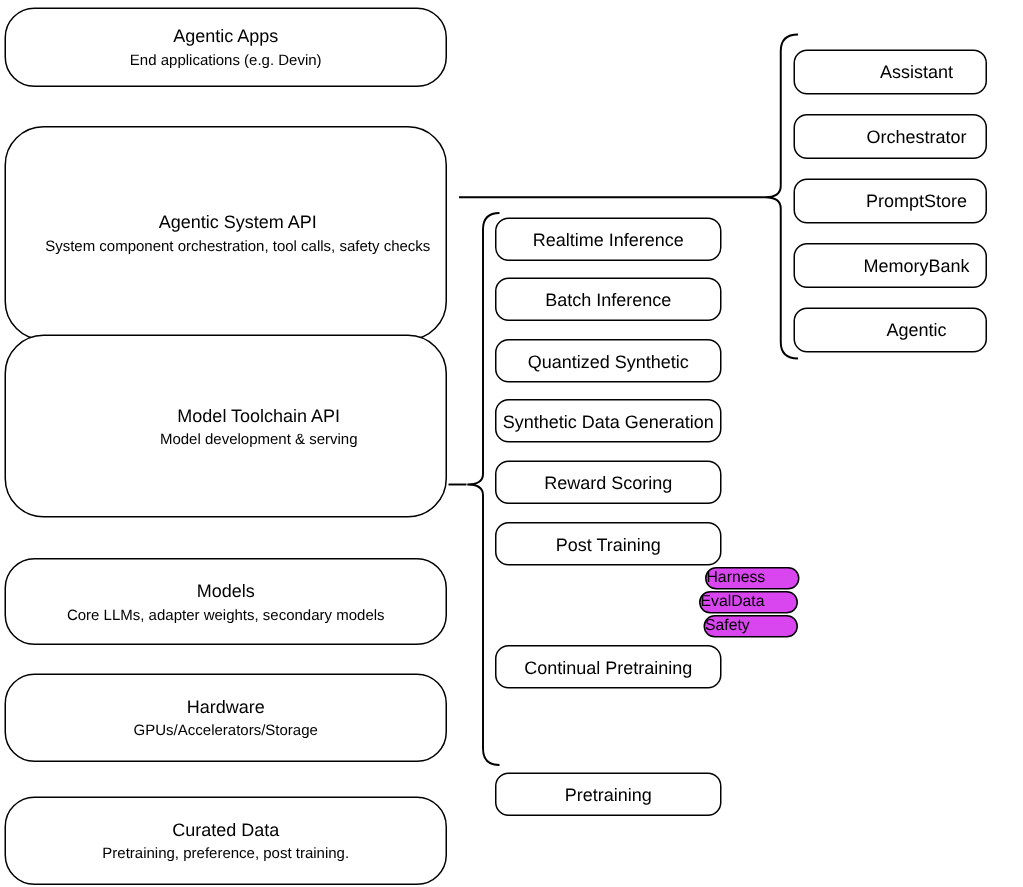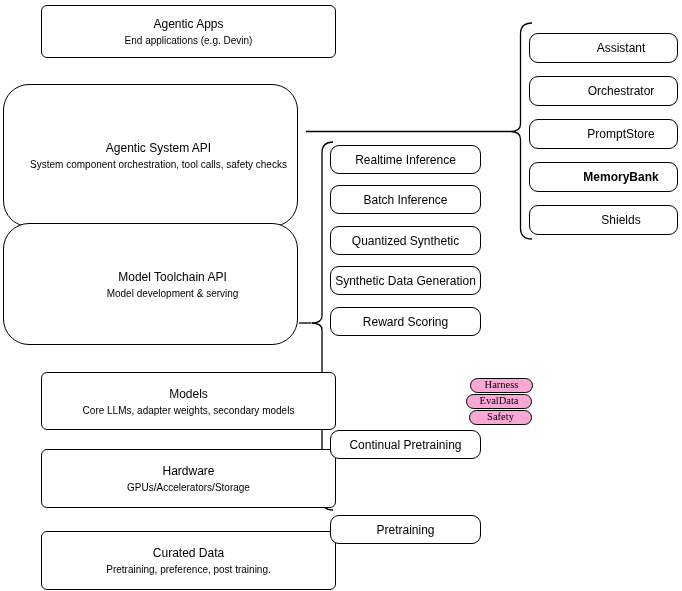--- a/index.html
+++ b/index.html
@@ -40,55 +40,53 @@
     line-height: 16px;
     white-space: nowrap;
   }
   .node .subtitle {
     font-size: 10px;
     line-height: 13px;
     margin-top: 2px;
     white-space: nowrap;
   }
   .lbox { left: 3px; width: 295px; }
-  .r10 { border-radius: 6px; margin-left: 38px; }
+  .r10 { border-radius: 20px; }
   .r26 { border-radius: 26px; }
   .mbox {
     left: 330px;
     width: 151px;
     height: 29px;
     border-radius: 9px;
     font-size: 12px;
     white-space: nowrap;
     justify-content: center;
   }
   .rbox {
     left: 529px;
-    width: 149px;
+    width: 129px;
     height: 30px;
     border-radius: 9px;
     font-size: 12px;
     white-space: nowrap;
     padding-left: 35px;
   }
   .oval {
     position: absolute;
     box-sizing: border-box;
     border: 1.2px solid #000000;
     border-radius: 999px;
-    background: #f9a8d4;
+    background: #d946ef;
     display: flex;
     align-items: center;
-    justify-content: center;
     font-size: 10.5px;
     line-height: 1;
     white-space: nowrap;
     z-index: 3;
     color: #000000;
-    font-family: Liberation Serif, serif;
   }
   .mbox, .rbox { z-index: 2; }
   svg path { fill: none; stroke: #000000; stroke-width: 1.3; }
 </style>
 </head>
 <body>
 
 <div class="canvas">
 
   <svg class="overlay" viewBox="0 0 682 591">
@@ -136,20 +134,23 @@
   </div>
   <div class="node mbox" style="top:226px;">
     <span>Quantized Synthetic</span>
   </div>
   <div class="node mbox" style="top:266px;">
     <span>Synthetic Data Generation</span>
   </div>
   <div class="node mbox" style="top:307px;">
     <span>Reward Scoring</span>
   </div>
+  <div class="node mbox" style="top:348px;">
+    <span>Post Training</span>
+  </div>
   <div class="node mbox" style="top:430px;">
     <span>Continual Pretraining</span>
   </div>
   <div class="node mbox" style="top:471px;margin-top:44px;">
     <span>Pretraining</span>
   </div>
 
   <div class="oval" style="left:470px;top:378px;width:63px;height:15px;">
     <span>Harness</span>
   </div>
@@ -162,20 +163,20 @@
 
   <div class="node rbox" style="top:33px;">
     <span>Assistant</span>
   </div>
   <div class="node rbox" style="top:76px;">
     <span>Orchestrator</span>
   </div>
   <div class="node rbox" style="top:119px;">
     <span>PromptStore</span>
   </div>
-  <div class="node rbox" style="top:162px;font-weight:bold;">
+  <div class="node rbox" style="top:162px;">
     <span>MemoryBank</span>
   </div>
   <div class="node rbox" style="top:205px;">
-    <span>Shields</span>
+    <span>Agentic</span>
   </div>
 
 </div>
 
 </body></html>

